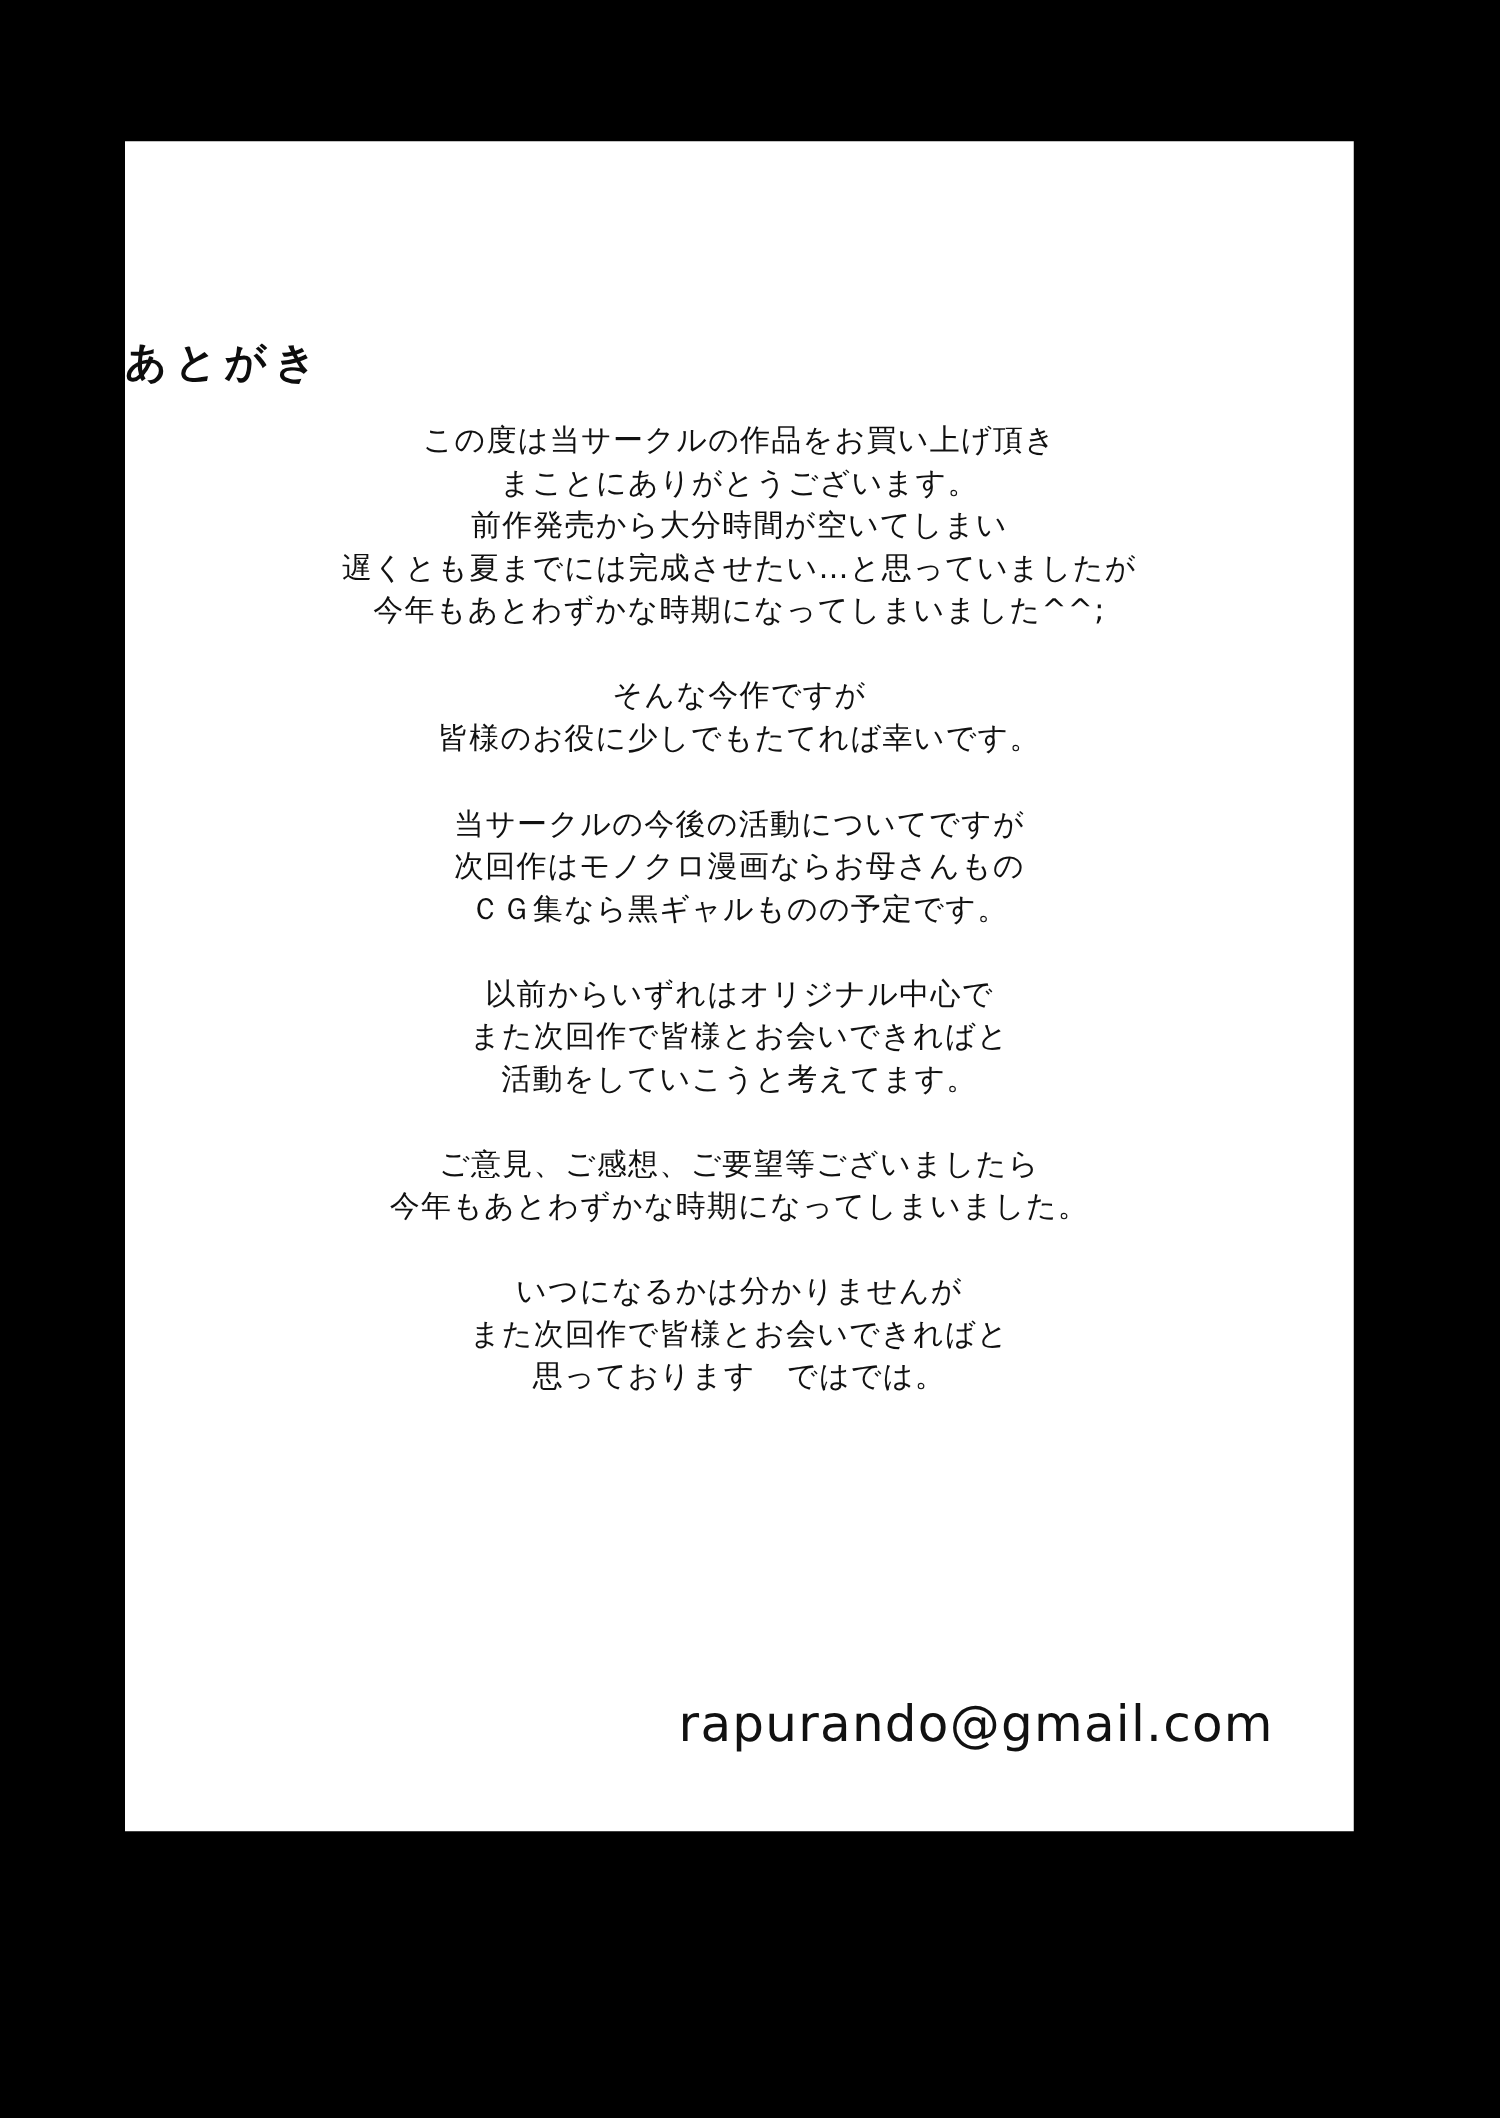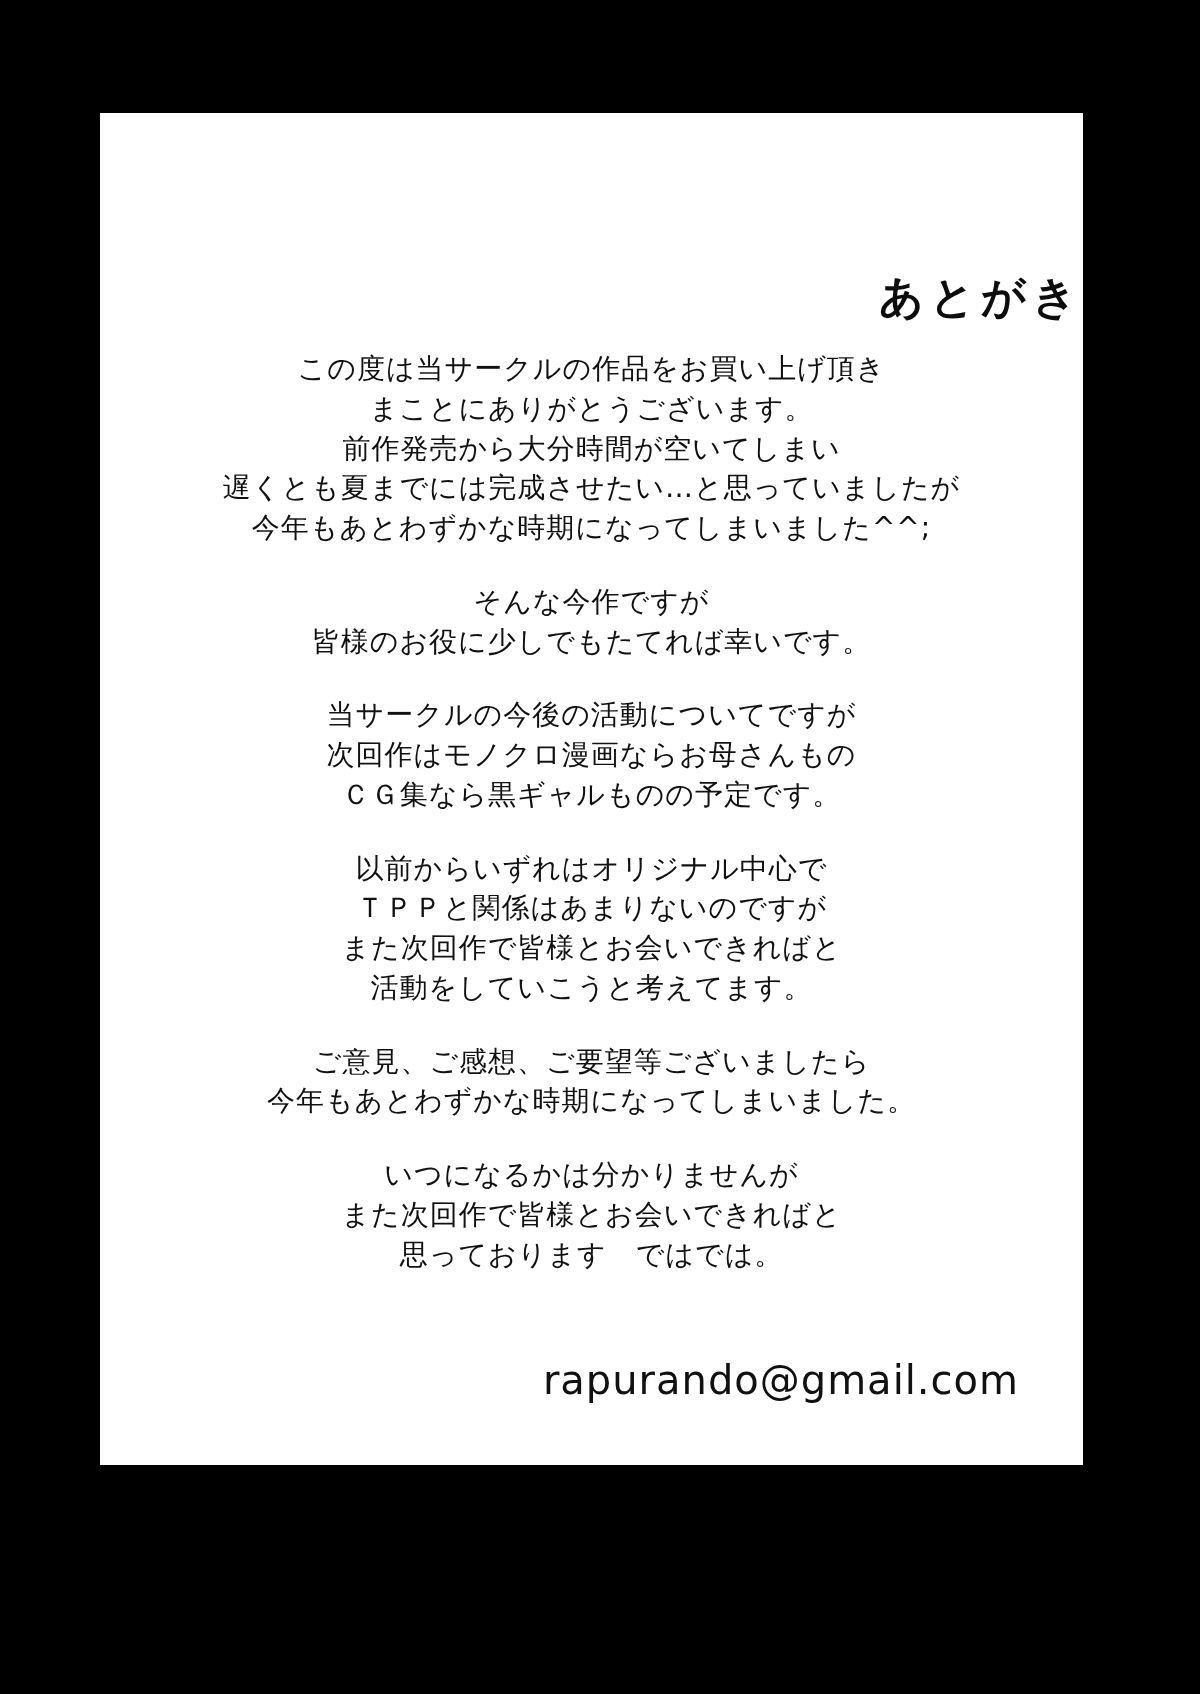--- a/index.html
+++ b/index.html
@@ -24,32 +24,32 @@
     left: 100px;
     top: 113px;
     width: 983px;
     height: 1352px;
     background: #ffffff;
     overflow: hidden;
   }
   .afterword-title {
     margin: 0;
     padding-top: 155px;
-    text-align: right;
-    font-size: 44px;
+    text-align: left;
+    font-size: 33px;
     font-weight: bold;
     letter-spacing: 6px;
     color: #0d0d0d;
     font-family: Liberation Serif, serif;
   }
   .body-block {
     margin: 0 auto;
     text-align: center;
     color: #111111;
-    font-size: 28px;
+    font-size: 24px;
     line-height: 1.42;
     letter-spacing: 1px;
     font-family: "DejaVu Sans", sans-serif;
     width: 900px;
   }
   .body-block.first {
     margin-top: 22px;
   }
   .para {
     margin: 0 0 34px 0;
@@ -103,21 +103,20 @@
       </p>
 
       <p class="para">
         <span class="line">当サークルの今後の活動についてですが</span>
         <span class="line">次回作はモノクロ漫画ならお母さんもの</span>
         <span class="line">ＣＧ集なら黒ギャルものの予定です。</span>
       </p>
 
       <p class="para">
         <span class="line">以前からいずれはオリジナル中心で</span>
-        <span class="line">ＴＰＰと関係はあまりないのですが</span>
         <span class="line">また次回作で皆様とお会いできればと</span>
         <span class="line">活動をしていこうと考えてます。</span>
       </p>
 
       <p class="para">
         <span class="line">ご意見、ご感想、ご要望等ございましたら</span>
         <span class="line">今年もあとわずかな時期になってしまいました。</span>
       </p>
 
       <p class="para">

